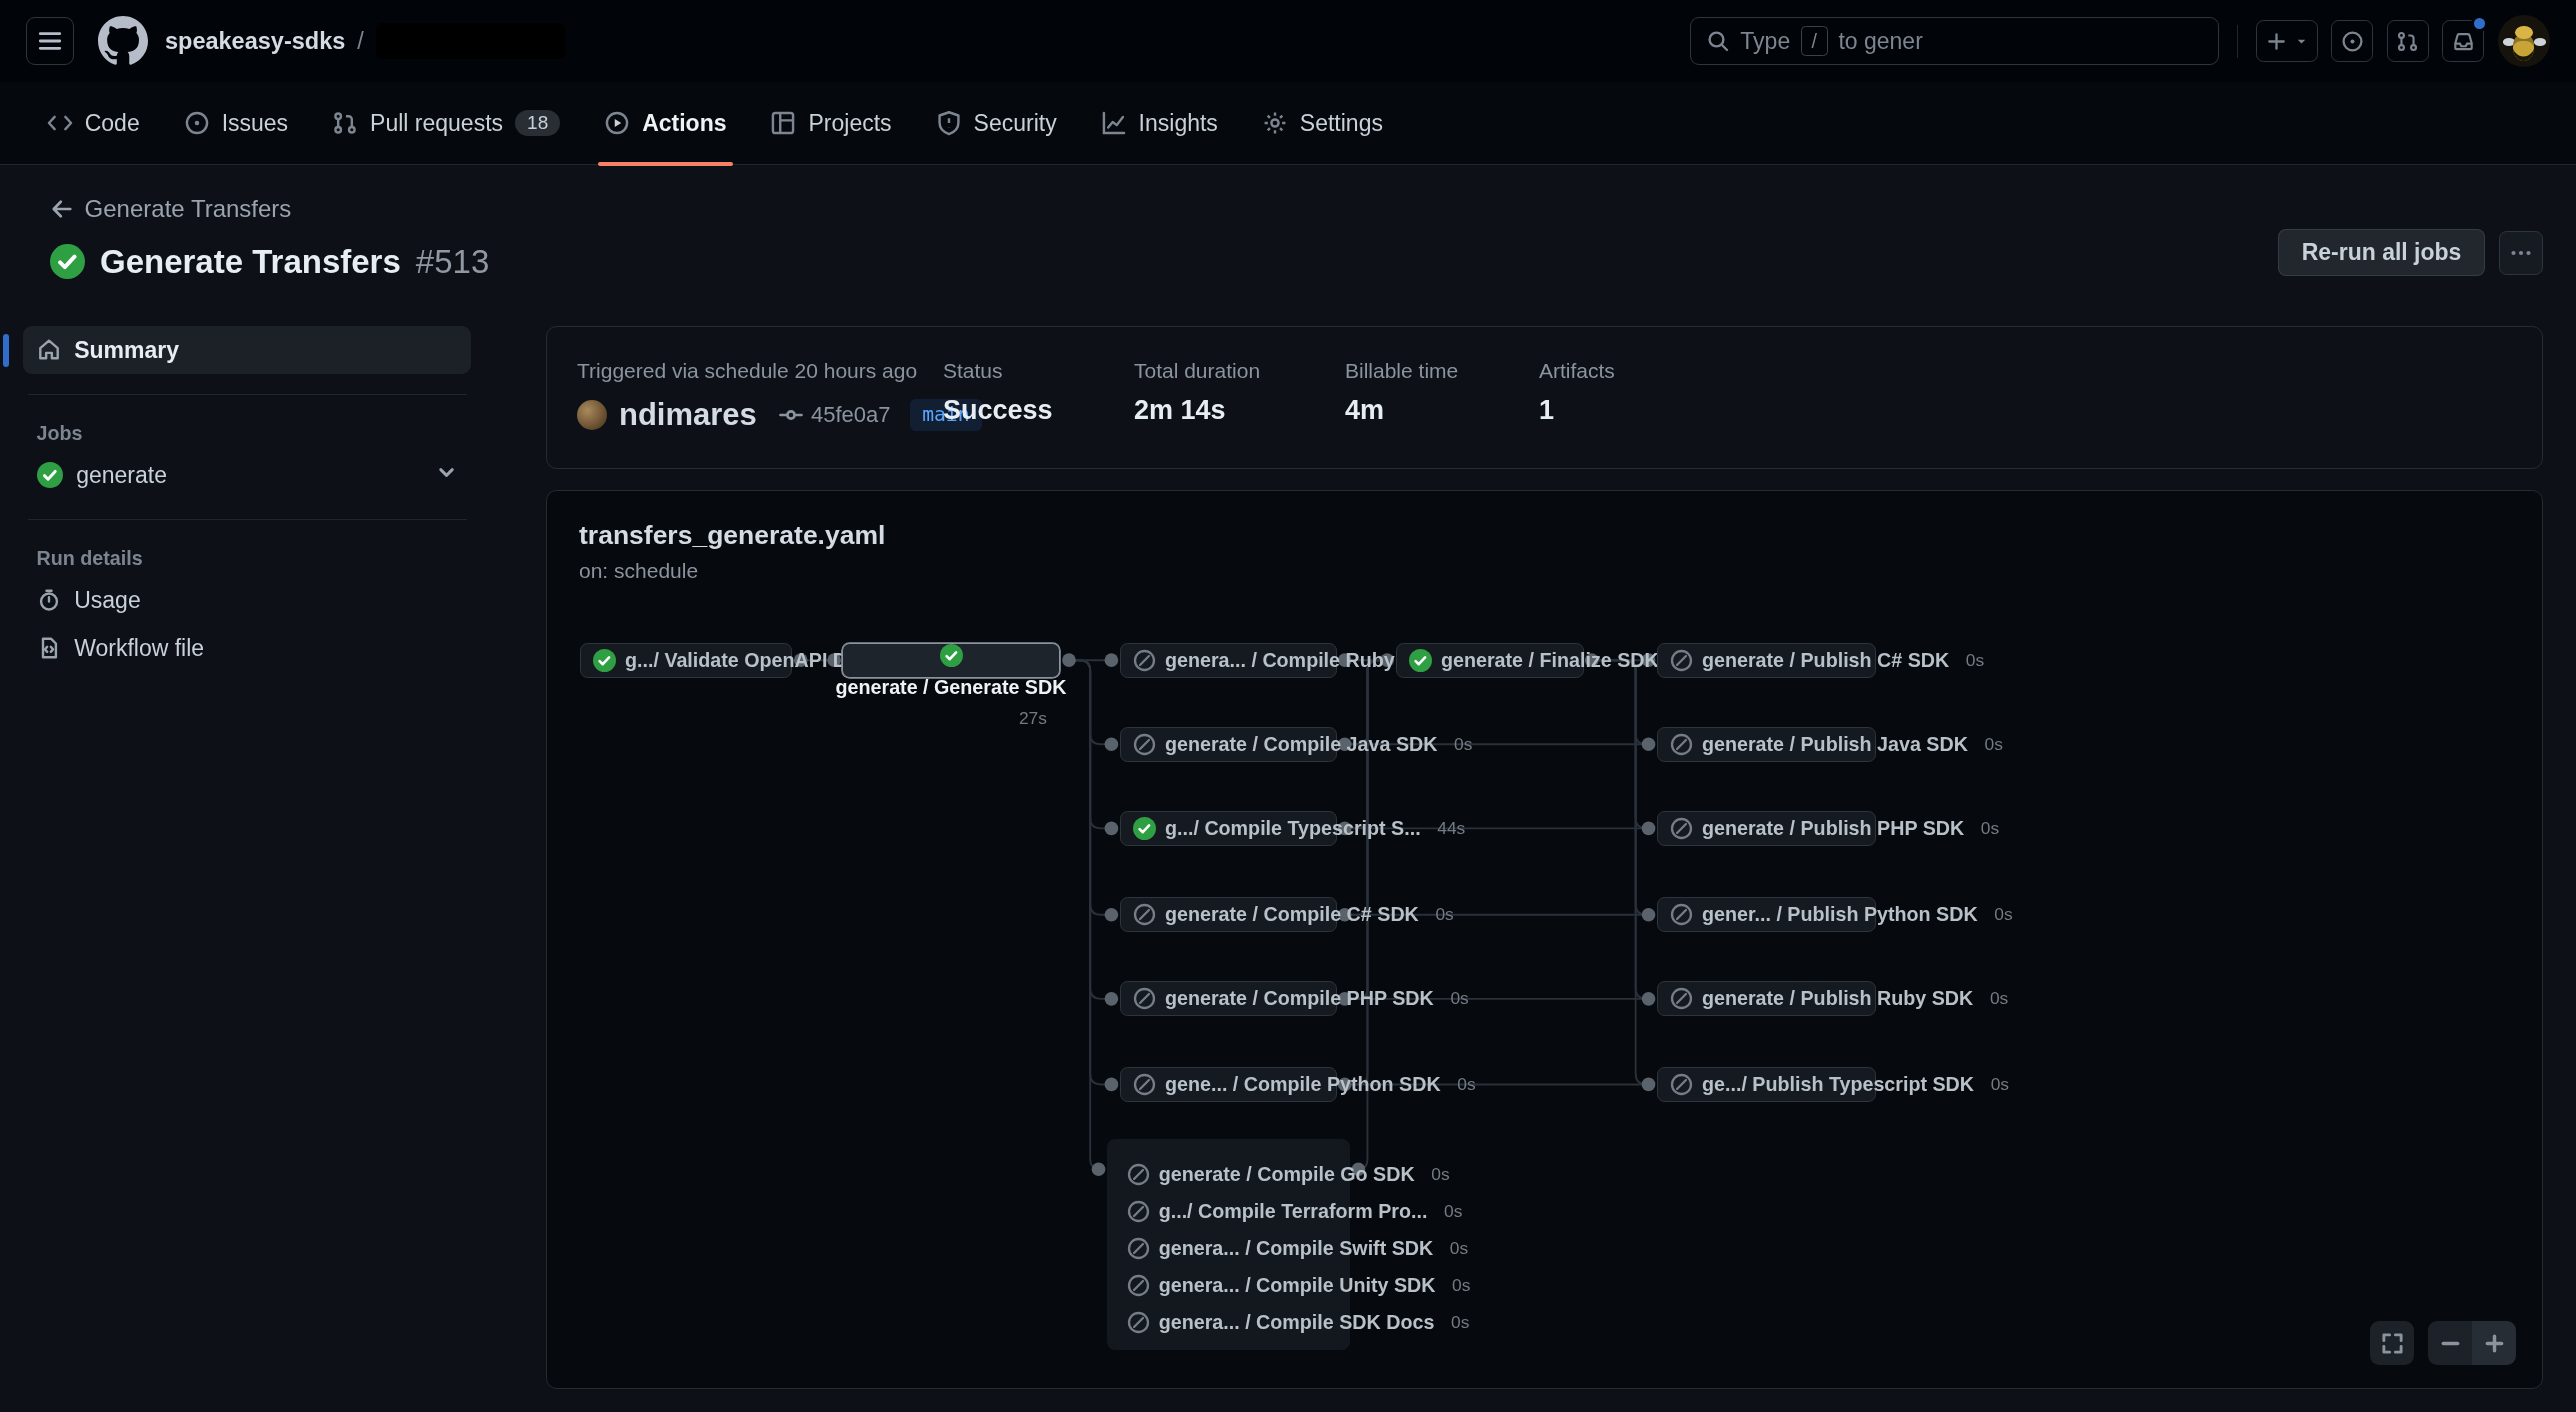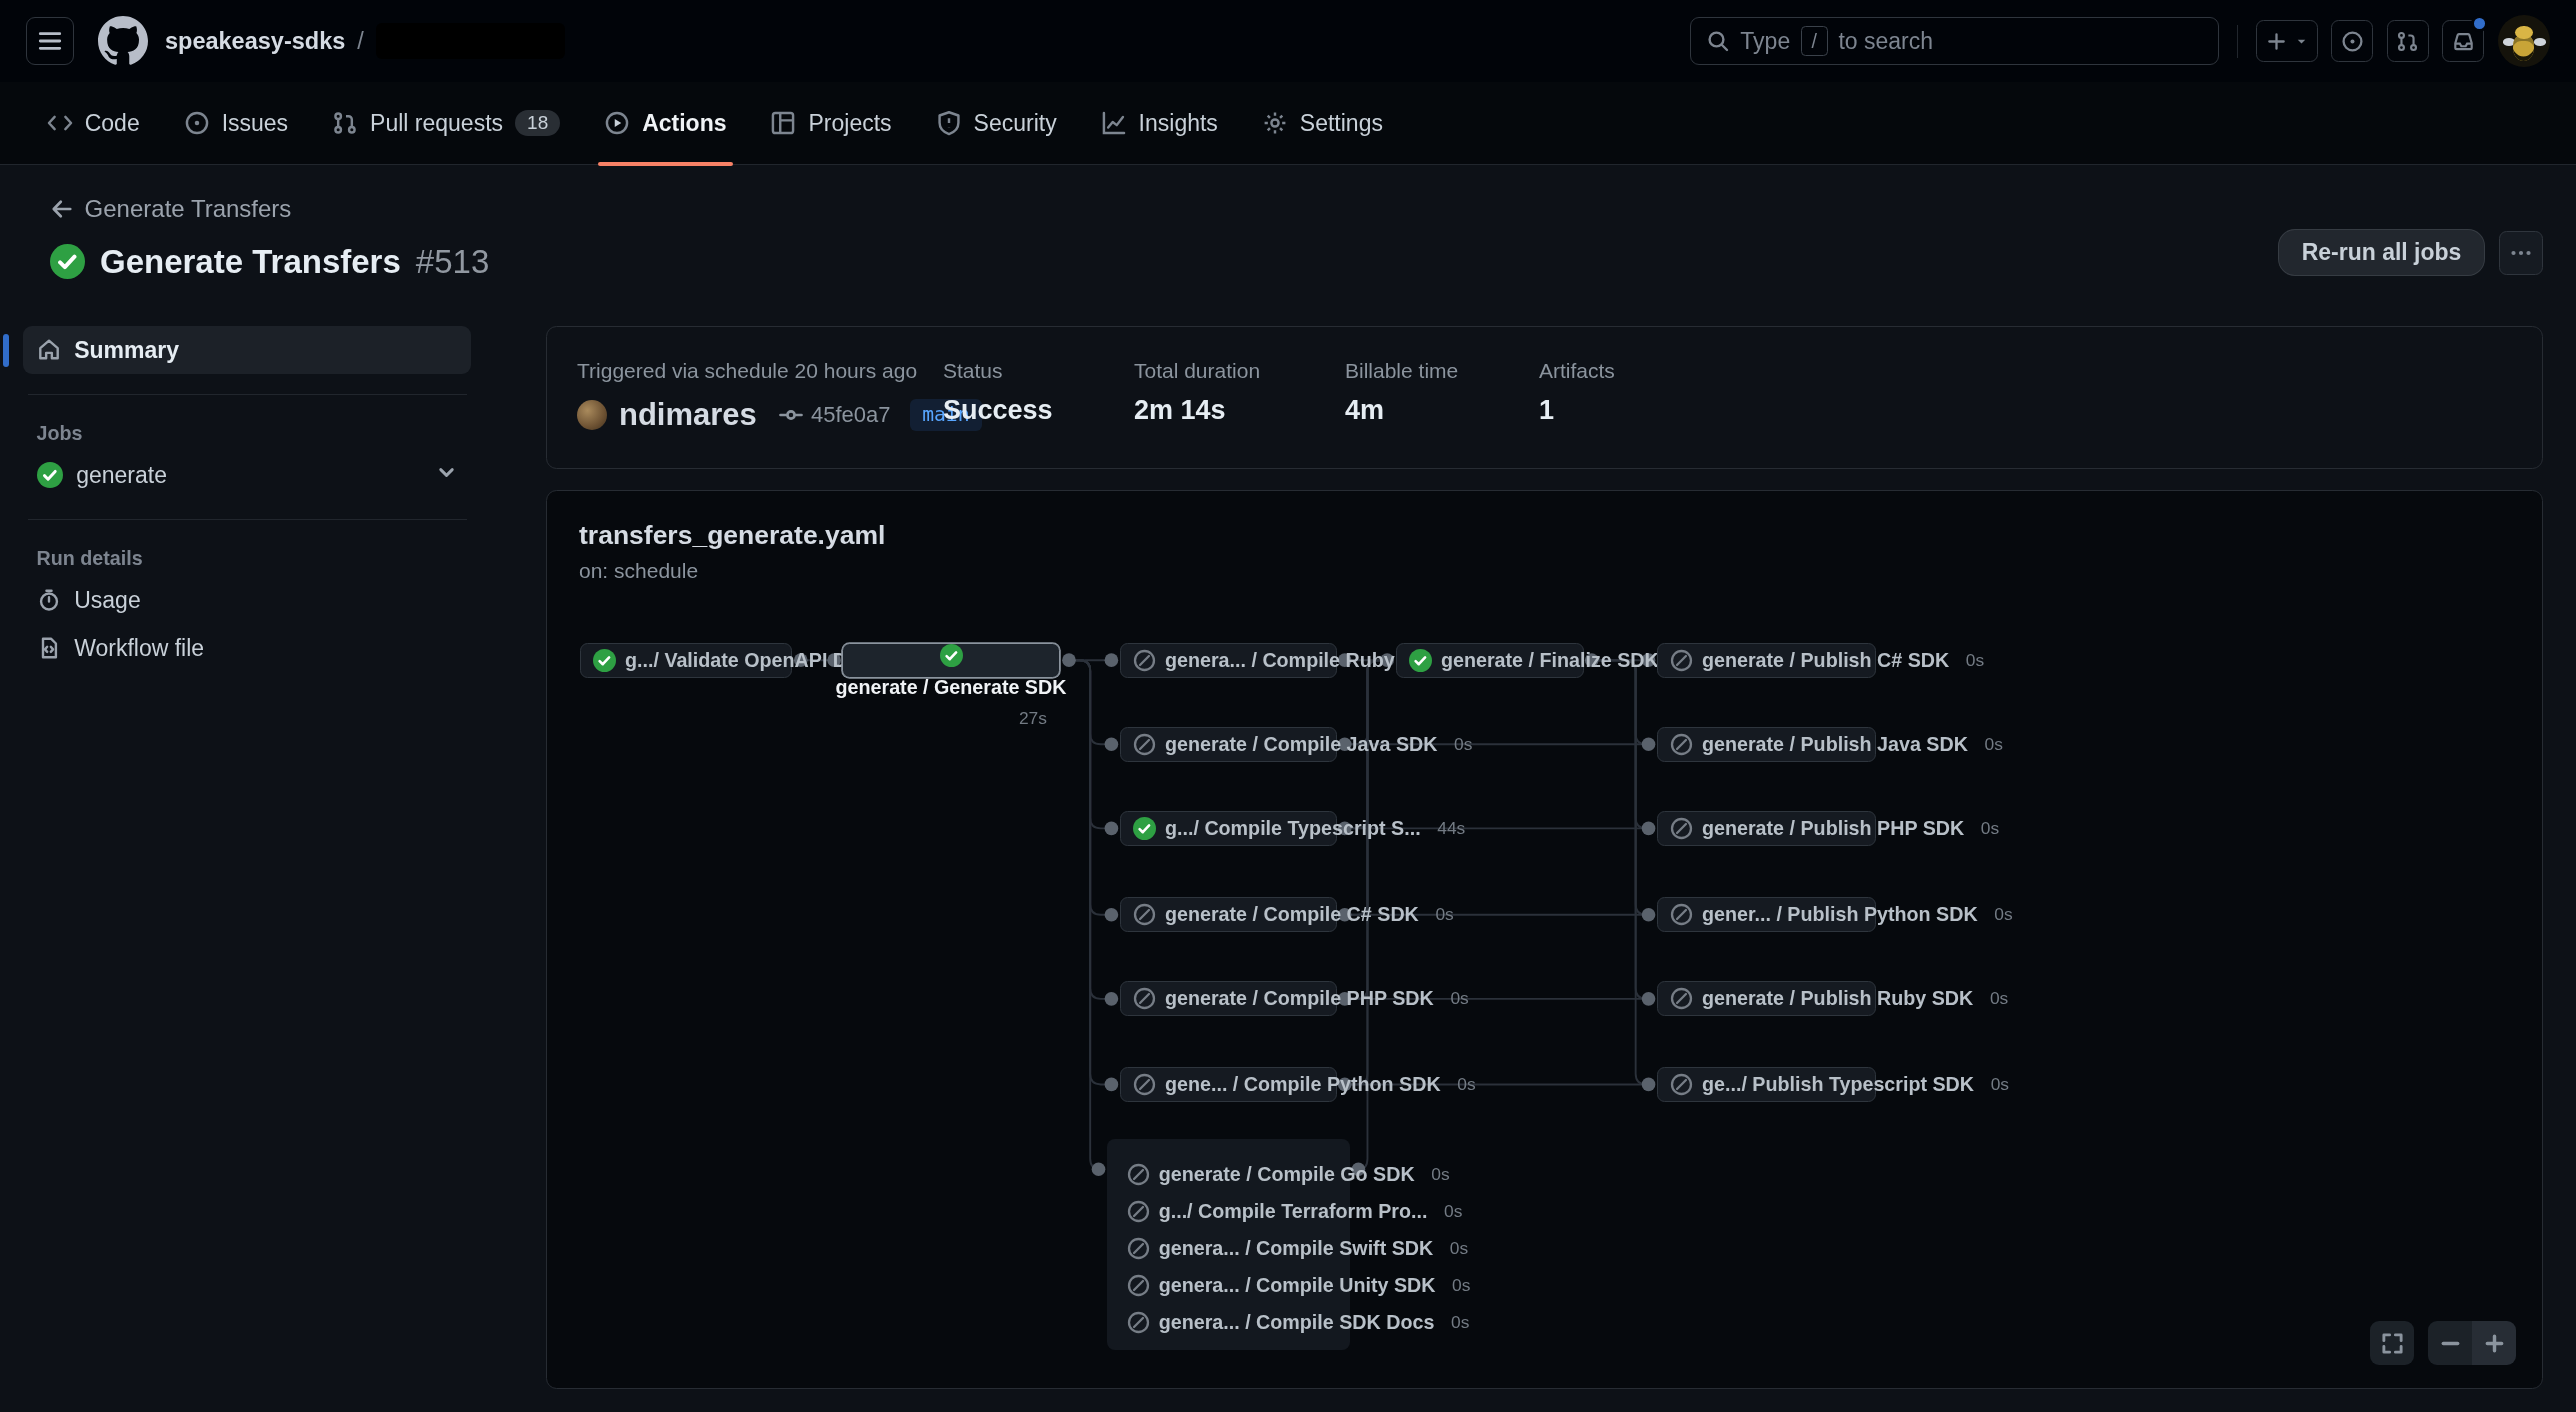--- a/index.html
+++ b/index.html
@@ -54,21 +54,21 @@
   .run-band { position:relative; height:161px; padding-left:50px; }
   .back-link { display:flex; align-items:center; gap:10.6px; color:#9ba3ad; font-size:24px;
     padding-top:30px; width:max-content; cursor:pointer; }
   .back-link svg { width:24px; height:24px; stroke:#9ba3ad; fill:none; stroke-width:1.8; }
   .run-title-row { display:flex; align-items:center; gap:15px; margin-top:19.7px; }
   .run-title-row .check { width:35px; height:35px; }
   .run-title { font-size:33px; font-weight:700; color:#e6edf3; }
   .run-number { font-size:33px; font-weight:400; color:#9198a1; }
   .band-actions { position:absolute; right:33px; top:64px; display:flex; gap:13.6px; align-items:center; }
   .rerun-btn { height:47px; padding:0 23px; background:#22272e; border:1.5px solid rgba(240,246,252,.1);
-    border-radius:17px; color:#c9d1d9; font-size:23px; font-weight:600; cursor:pointer; }
+    border-radius:8px; color:#c9d1d9; font-size:23px; font-weight:600; cursor:pointer; }
   .kebab-btn { width:44px; height:44px; border:1.5px solid #2f353d; border-radius:7.6px; background:#161b22;
     display:flex; align-items:center; justify-content:center; cursor:pointer; }
   .kebab-btn svg { width:24px; height:24px; fill:#7d8590; }
 
   
   .content { display:flex; }
   .sidebar { width:491px; flex-shrink:0; padding:0 19.7px 0 23px; position:relative; }
   .side-item { display:flex; align-items:center; gap:13.6px; height:48px; border-radius:9px;
     padding:0 13.6px; font-size:23px; color:#c9d1d9; cursor:pointer; position:relative; }
   .side-item svg { width:24px; height:24px; stroke:#9ba3ad; fill:none; stroke-width:1.6; }
@@ -149,21 +149,21 @@
     </div>
   </div>
   <div class="nav-right">
     <div class="searchbox">
       <svg viewBox="0 0 16 16" fill="none">
           <circle cx="7" cy="7" r="4.6" stroke-width="1.6"></circle>
           <path d="M10.5 10.5 14 14" stroke-width="1.6" stroke-linecap="round"></path>
         </svg>
       <span>Type</span>
       <span class="kbd-slash">/</span>
-      <span>to search</span>
+      <span>to gener</span>
     </div>
     <div class="nav-divider"></div>
     <button class="icon-btn">
       <svg viewBox="0 0 16 16">
           <path d="M8 3v10M3 8h10" stroke-linecap="round"></path>
         </svg>
       <svg viewBox="0 0 16 16" style="width:15px;height:15px">
           <path d="M4 6l4 4 4-4z" fill="#7d8590" stroke="none"></path>
         </svg>
     </button>

